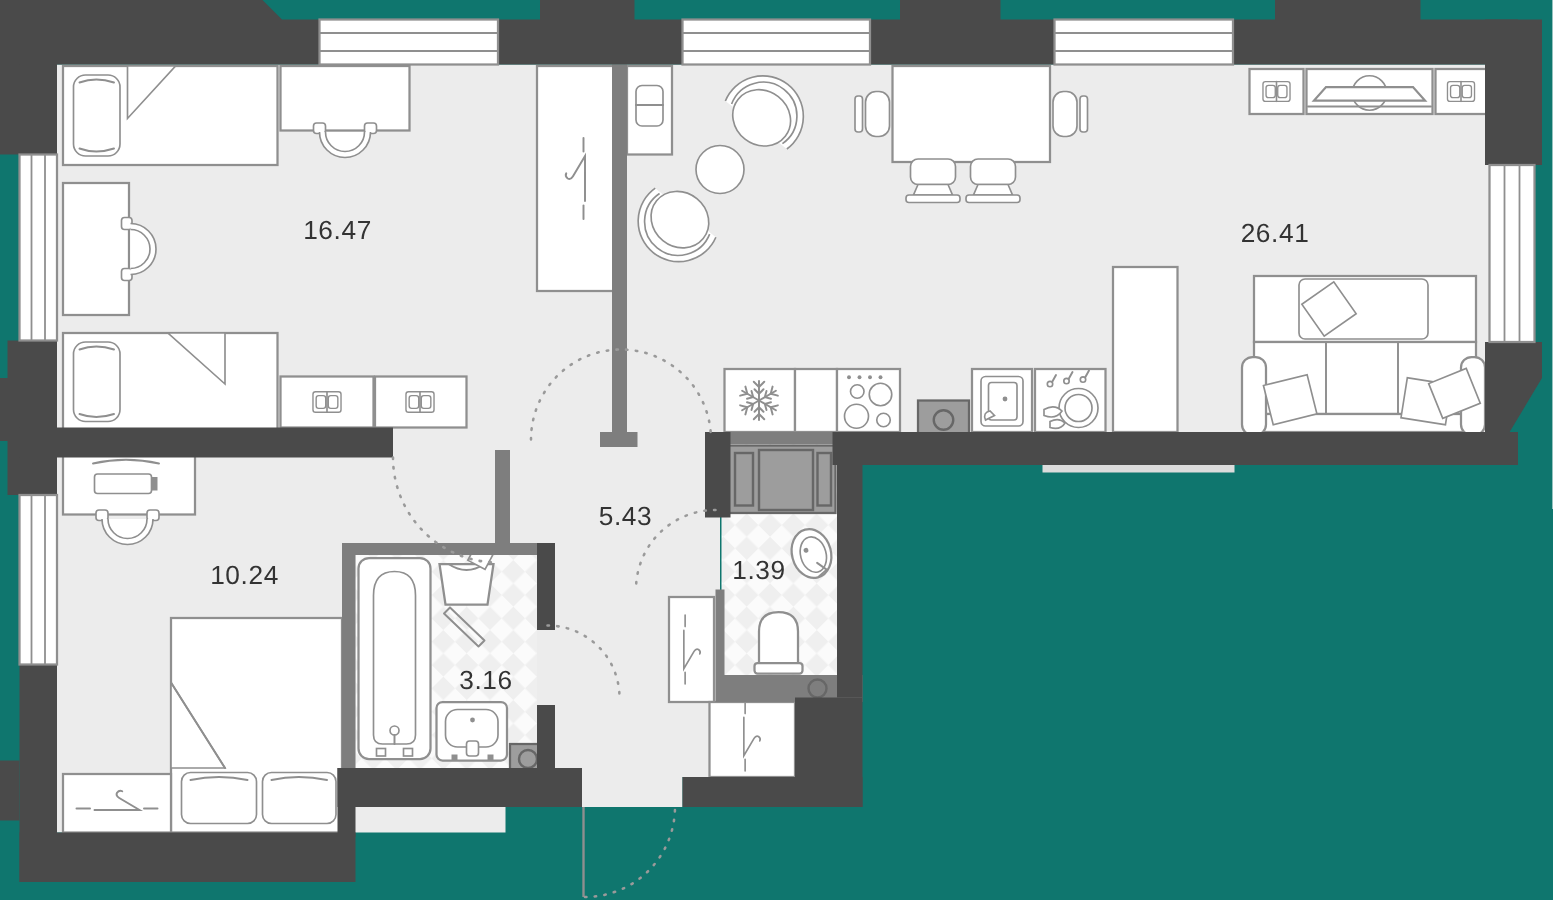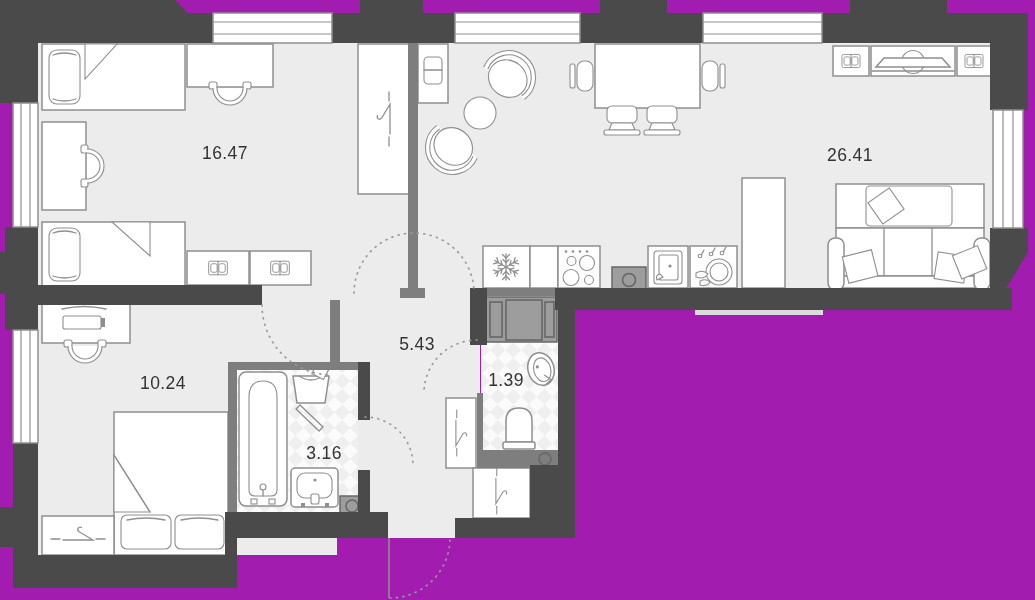--- a/index.html
+++ b/index.html
@@ -1,16 +1,16 @@
 <!DOCTYPE html>
 <html style="--wall-dark: #4a4a4a; --wall-partition: #7e7e7e; --floor: #ececec; --line: #8f8f8f; --fixture-gray: #9d9d9d; --fixture-gray-line: #676767; --arc: #9a9a9a; --label: #333333; --wet-a: #fbfbfb; --wet-b: #efefef; --balcony: #dcdcdc;"><head>
 <meta charset="utf-8">
 <style>
   html,body{margin:0;padding:0;background:#ffffff;}
-  .stage{width:1035px;height:600px;position:relative;background:#a21caf;overflow:hidden;
+  .stage{width:1035px;height:600px;position:relative;background:#0f766e;overflow:hidden;
          font-family:"Liberation Sans", sans-serif;}
   svg{display:block}
   .floor{fill:var(--floor)}
   .wall{fill:var(--wall-dark)}
   .partition{fill:var(--wall-partition)}
   .win{fill:#ffffff;stroke:var(--line);stroke-width:1.5}
   .winline{stroke:var(--line);stroke-width:1.2;fill:none}
   .furn{fill:#ffffff;stroke:var(--line);stroke-width:1.5}
   .furn-thin{fill:#ffffff;stroke:var(--line);stroke-width:1.1}
   .ln{stroke:var(--line);stroke-width:1.3;fill:none;stroke-linecap:round}

